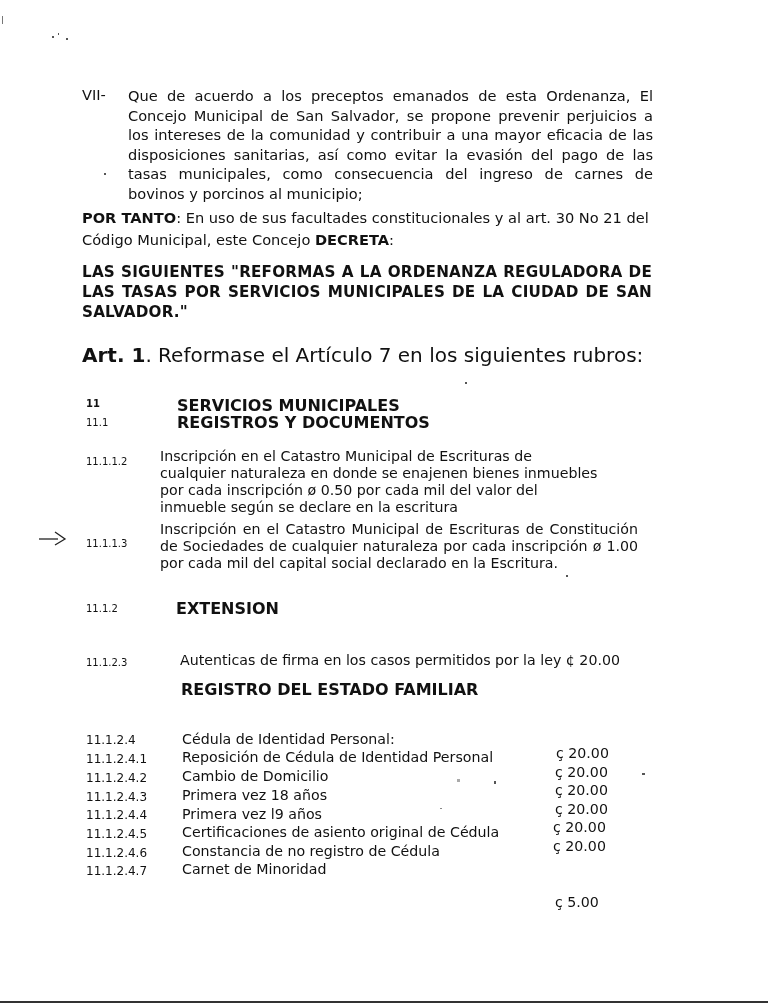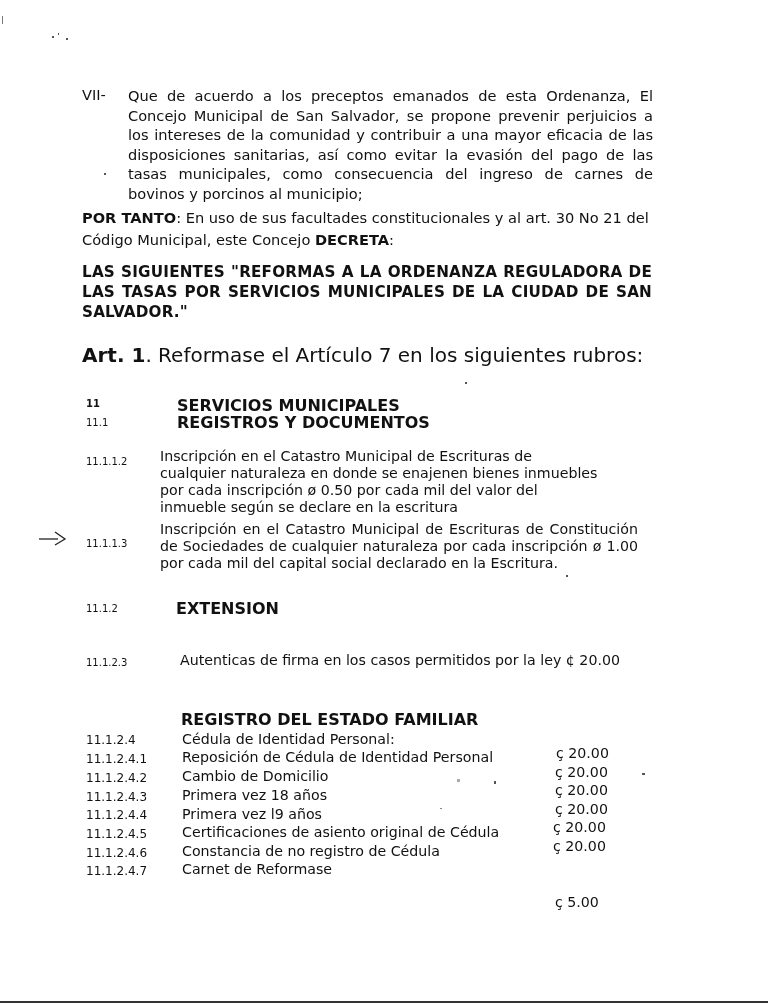--- a/index.html
+++ b/index.html
@@ -63,21 +63,21 @@
 <div class="num" style="top:510px;margin-top:28px;">11.1.1.3</div>
 <div class="item-text justify" style="top:521px;">Inscripción en el Catastro Municipal de Escrituras de Constitución de Sociedades de cualquier naturaleza por cada inscripción ø 1.00 por cada mil del capital social declarado en la Escritura.</div>
 <div class="speck" style="left:566px;top:575px;"></div>
 
 <div class="num" style="top:603px;">11.1.2</div>
 <div class="txt bold" style="left:176px;top:599px;">EXTENSION</div>
 
 <div class="num" style="top:657px;">11.1.2.3</div>
 <div class="txt" style="left:180px;top:652px;font-size:14.2px;">Autenticas de firma en los casos permitidos por la ley ¢ 20.00</div>
 
-<div class="txt bold" style="left:181px;top:710px;">REGISTRO DEL ESTADO FAMILIAR</div>
+<div class="txt bold" style="left:181px;top:680px;">REGISTRO DEL ESTADO FAMILIAR</div>
 
 <div class="row-num" style="top:733px;">11.1.2.4</div>
 <div class="row-txt" style="top:731px;">Cédula de Identidad Personal:</div>
 
 <div>
   <div>
     <div class="row-num" style="top:752px;">11.1.2.4.1</div>
     <div class="row-txt" style="top:749px;">Reposición de Cédula de Identidad Personal</div>
     <div class="fee" style="left:556px;top:745px;">ç 20.00</div>
   </div>
@@ -101,21 +101,21 @@
     <div class="row-txt" style="top:824px;">Certificaciones de asiento original de Cédula</div>
     <div class="fee" style="left:553px;top:819px;">ç 20.00</div>
   </div>
   <div>
     <div class="row-num" style="top:846px;">11.1.2.4.6</div>
     <div class="row-txt" style="top:843px;">Constancia de no registro de Cédula</div>
     <div class="fee" style="left:553px;top:838px;">ç 20.00</div>
   </div>
   <div>
     <div class="row-num" style="top:864px;">11.1.2.4.7</div>
-    <div class="row-txt" style="top:861px;">Carnet de Reformase</div>
+    <div class="row-txt" style="top:861px;">Carnet de Minoridad</div>
     <div class="fee" style="left:555px;top:894px;">ç 5.00</div>
   </div>
 </div>
 
 <div class="speck" style="left:457px;top:779px;width:3px;height:3px;background:#aaa;"></div>
 <div class="speck" style="left:494px;top:781px;width:2px;height:3px;"></div>
 <div class="speck" style="left:642px;top:773px;width:3px;height:2px;"></div>
 <div class="speck" style="left:440px;top:808px;width:2px;height:1px;background:#888;"></div>
 
 <div class="bottom-rule"></div>

